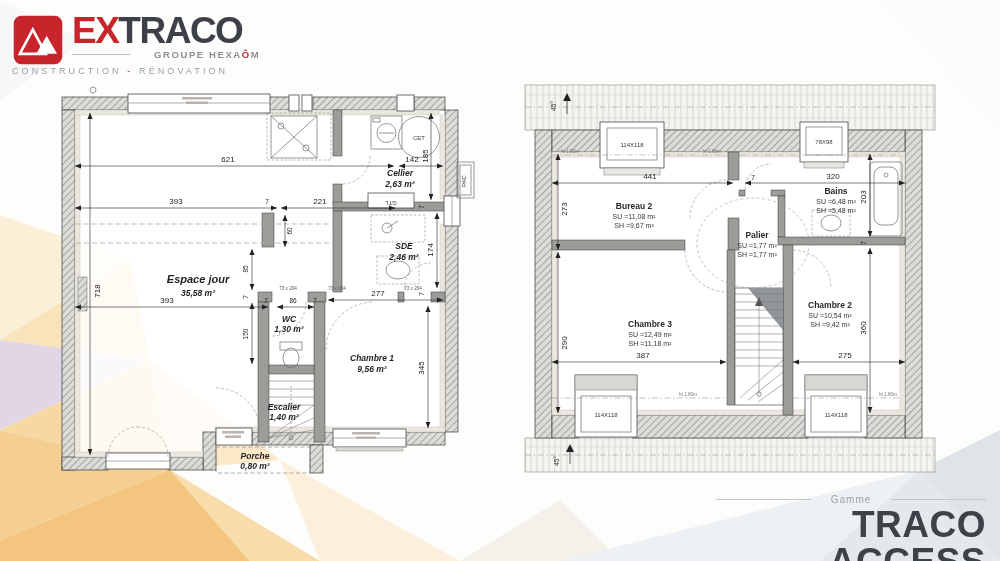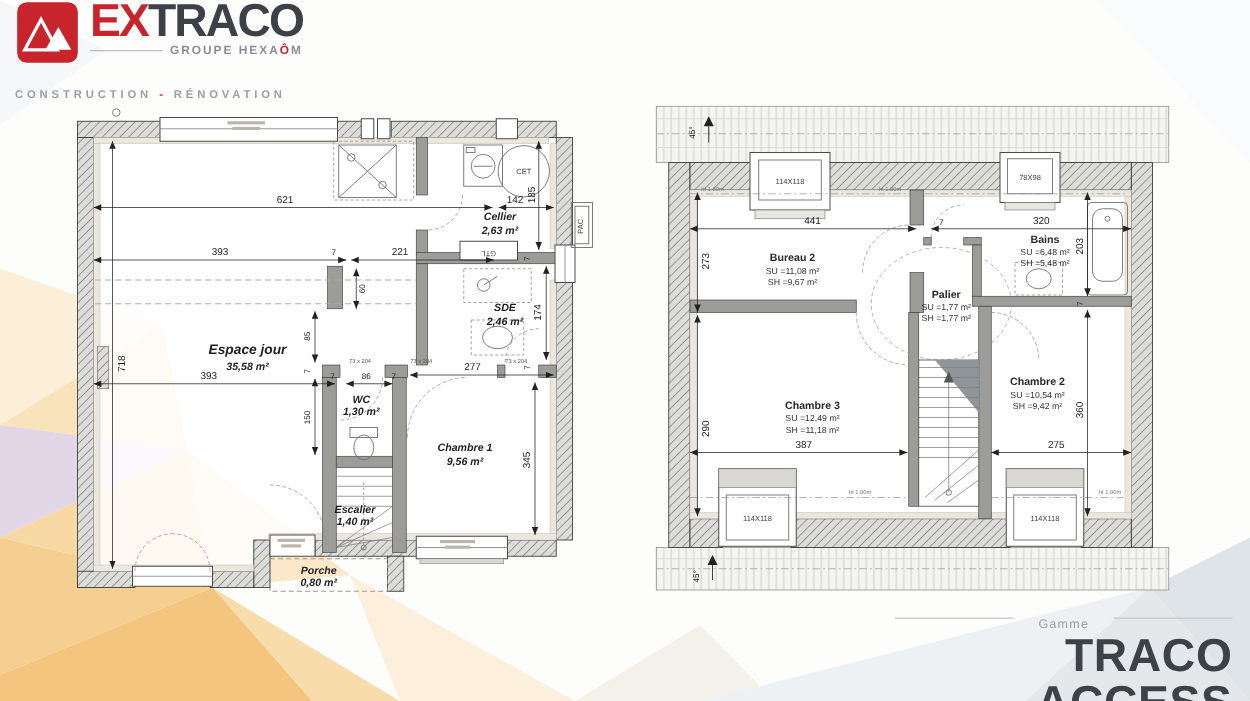--- a/index.html
+++ b/index.html
@@ -3,35 +3,35 @@
 <meta charset="utf-8">
 <style>
   *{margin:0;padding:0;box-sizing:border-box}
   html,body{width:1000px;height:561px;overflow:hidden;background:#fff;
     font-family:"Liberation Sans",sans-serif}
   #stage{position:relative;width:1000px;height:561px;background:#fdfdfc}
   svg.layer{position:absolute;left:0;top:0}
   svg text{font-family:"Liberation Sans",sans-serif}
 
   
-  .logo{position:absolute;left:12px;top:0;width:250px}
+  .logo{position:absolute;left:12px;top:14px;width:250px}
   .logo-row{display:flex;align-items:flex-start;gap:8px}
   .logo-icon{width:52px;height:52px;flex:0 0 auto}
   .logo-word{font-size:37px;font-weight:bold;letter-spacing:-1.5px;line-height:.92}
   .red{color:#c8242b}.dark{color:#3d4147}
-  .logo-group{display:flex;align-items:center;gap:6px;margin-top:1px}
+  .logo-group{display:flex;align-items:center;gap:24px;margin-top:1px}
   .logo-group .rule{width:58px;height:1px;background:#b9bcc0}
   .logo-group .gt{font-size:9.5px;font-weight:bold;color:#8b8f94;letter-spacing:1.6px}
   .logo-group .gt .o{color:#c8242b}
-  .logo-tagline{font-size:9px;color:#9aa0a5;letter-spacing:3.1px;margin-top:18px;font-weight:bold;white-space:nowrap}
+  .logo-tagline{font-size:9px;color:#9aa0a5;letter-spacing:3.1px;margin-top:0;font-weight:normal;white-space:nowrap}
   .logo-tagline .dash{color:#c8242b}
 
   
   .gamme{position:absolute;right:14px;top:494px;width:270px;text-align:right}
-  .gamme-top{display:flex;align-items:flex-start;gap:20px;color:#9aa0a5;font-size:10px;letter-spacing:1px}
+  .gamme-top{display:flex;align-items:center;gap:20px;color:#9aa0a5;font-size:10px;letter-spacing:1px}
   .gline{flex:1;height:1px;background:#c2c6ca}
   .gamme-name{font-size:37px;font-weight:800;color:#3b4248;letter-spacing:.5px;margin-top:1px;line-height:1}
 
   
   .wall{fill:url(#hatch);stroke:#3a3a3a;stroke-width:.7}
   .part{fill:#9c9c98;stroke:#3a3a3a;stroke-width:.5}
   .ins{fill:#eae7df;stroke:#c0bcb2;stroke-width:.4}
   .winbox{fill:#fff;stroke:#4a4a4a;stroke-width:.8}
   .fix{fill:none;stroke:#6b6b6b;stroke-width:.7}
   .fixd{fill:none;stroke:#8a8a8a;stroke-width:.6;stroke-dasharray:2.5,1.8}

